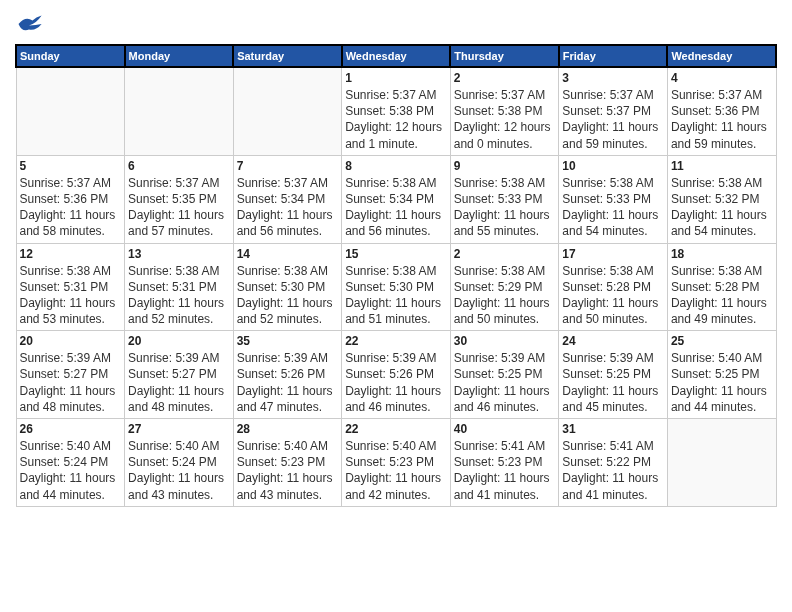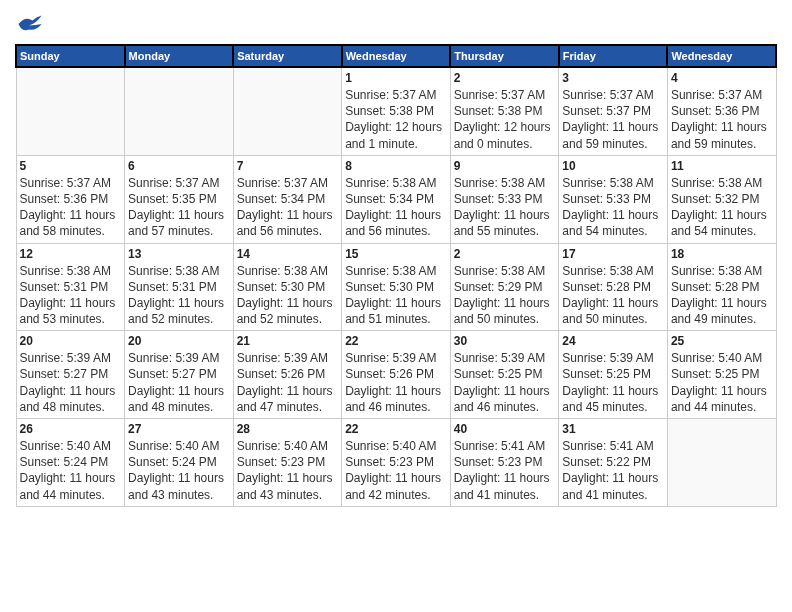--- a/index.html
+++ b/index.html
@@ -266,21 +266,21 @@
 and 48 minutes.</div>
           </td>
           <td>
             <div class="day-number">20</div>
             <div class="day-info" style="white-space: pre-line;">Sunrise: 5:39 AM
 Sunset: 5:27 PM
 Daylight: 11 hours
 and 48 minutes.</div>
           </td>
           <td>
-            <div class="day-number">21</div>
+            <div class="day-number">35</div>
             <div class="day-info" style="white-space: pre-line;">Sunrise: 5:39 AM
 Sunset: 5:26 PM
 Daylight: 11 hours
 and 47 minutes.</div>
           </td>
           <td>
             <div class="day-number">22</div>
             <div class="day-info" style="white-space: pre-line;">Sunrise: 5:39 AM
 Sunset: 5:26 PM
 Daylight: 11 hours

